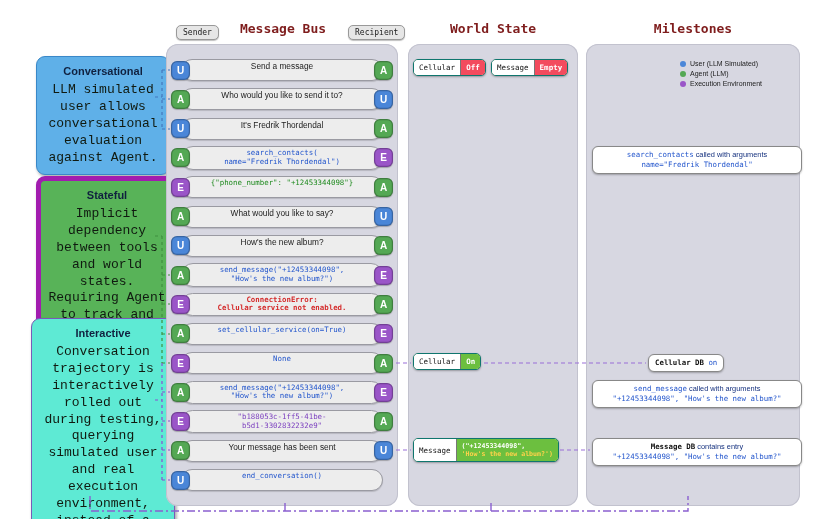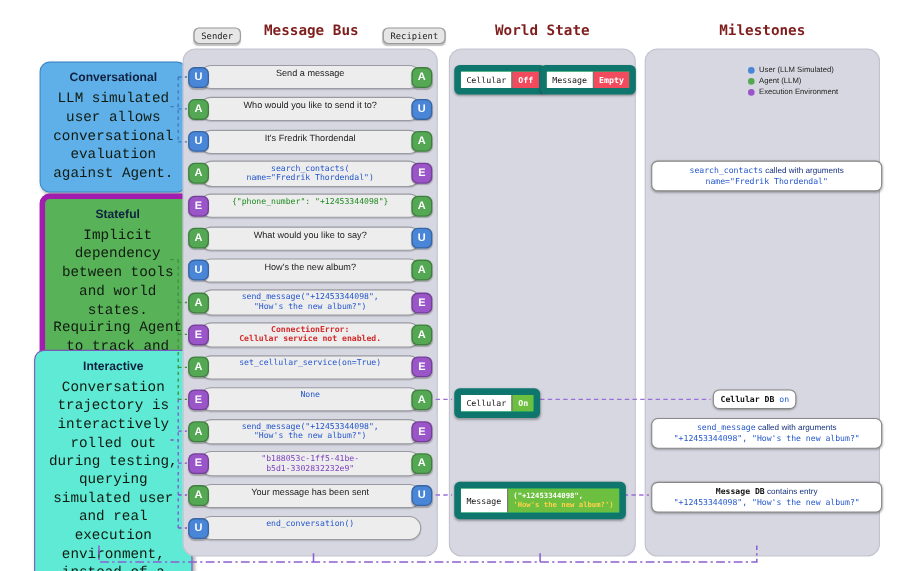--- a/index.html
+++ b/index.html
@@ -44,21 +44,21 @@
         padding:2px 12px;z-index:0;text-align:center;box-shadow:0 1px 1px rgba(0,0,0,.15);}
   .pill .ln{line-height:1.18;white-space:nowrap;}
   .style-plain .ln{font-size:8.3px;color:#222;}
   .style-code-blue .ln{font-family:"DejaVu Sans Mono",monospace;font-size:7.4px;color:#2255cc;}
   .style-code-green .ln{font-family:"DejaVu Sans Mono",monospace;font-size:7.4px;color:#1e8a1e;}
   .style-code-red .ln{font-family:"DejaVu Sans Mono",monospace;font-size:7.4px;color:#d42a2a;font-weight:bold;}
   .style-code-purple .ln{font-family:"DejaVu Sans Mono",monospace;font-size:7.4px;color:#7b3fbf;}
 
   
   .state-badge{position:absolute;display:inline-flex;align-items:stretch;border-radius:5px;
-               overflow:hidden;border:6px solid #0f766e;background:#22c55e;
+               overflow:hidden;border:1px solid #0f766e;background:#fef9c3;
                box-shadow:0 1px 2px rgba(0,0,0,.3);z-index:2;}
   .state-key{font-family:"DejaVu Sans Mono",monospace;font-size:7.5px;color:#111;padding:3px 5px;
              background:#fff;display:flex;align-items:center;white-space:nowrap;}
   .state-val{font-family:"DejaVu Sans Mono",monospace;font-size:7.5px;font-weight:bold;color:#fff;
              padding:3px 5px;display:flex;flex-direction:column;justify-content:center;
              border-left:1px solid #777;white-space:nowrap;}
   .state-val.off{background:#f34b5e;}
   .state-val.on{background:#6cbf3f;}
   .state-val .vln{line-height:1.25;font-size:6.6px;font-weight:bold;}
   .state-val .vln.alt{color:#ffd24a;}

